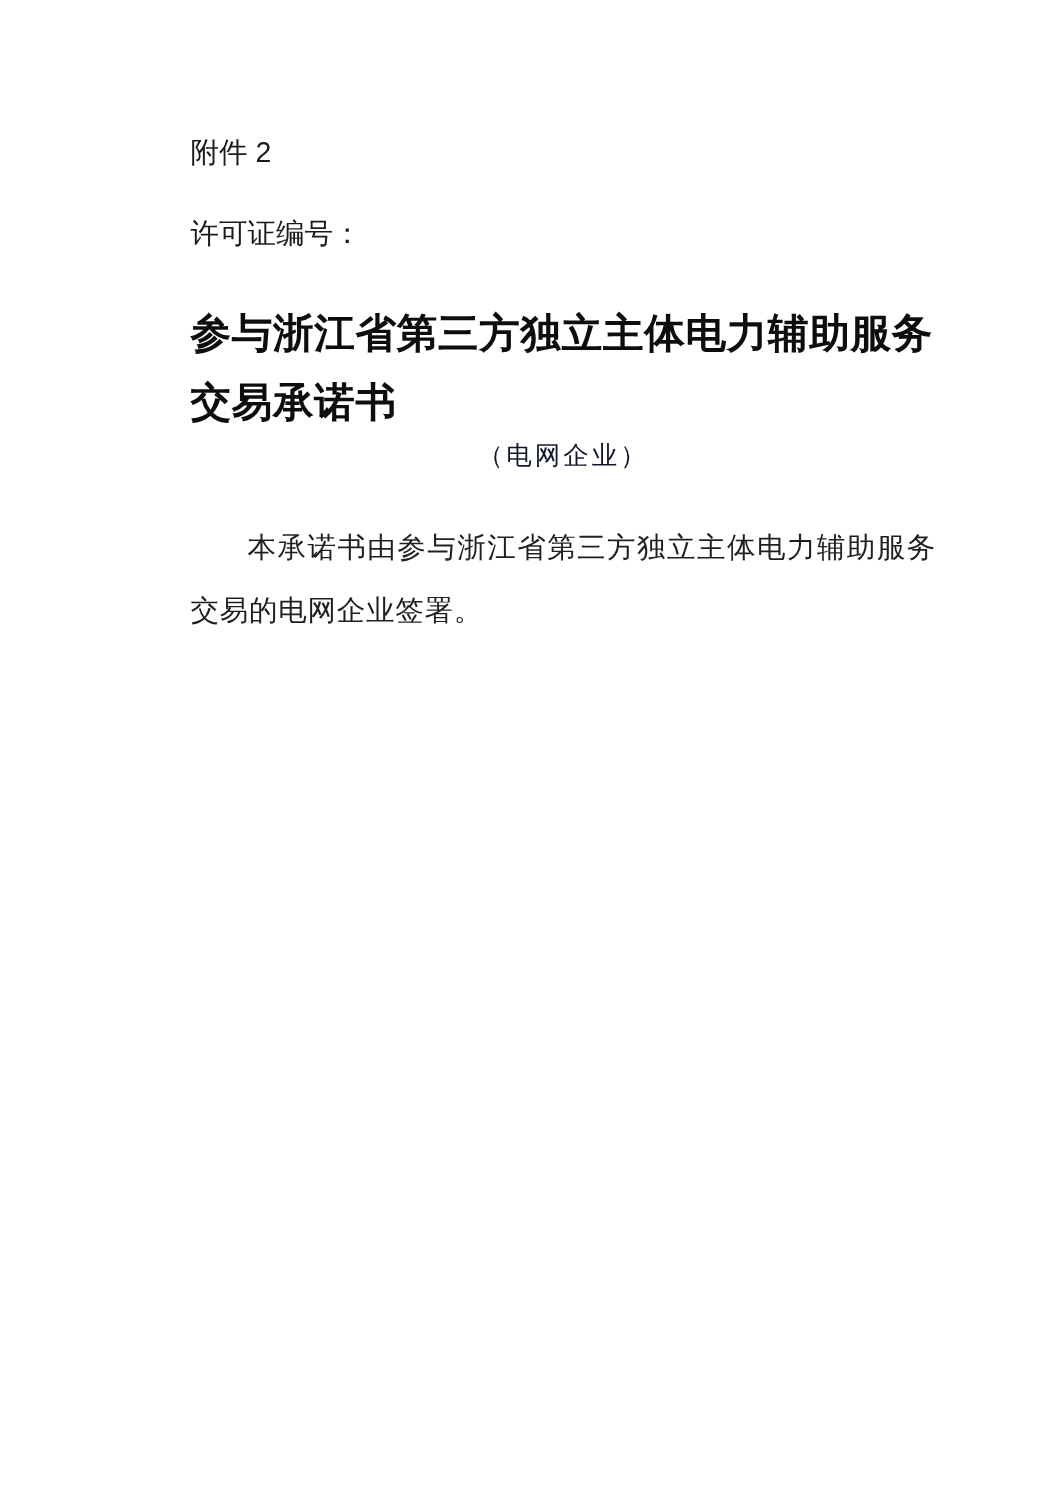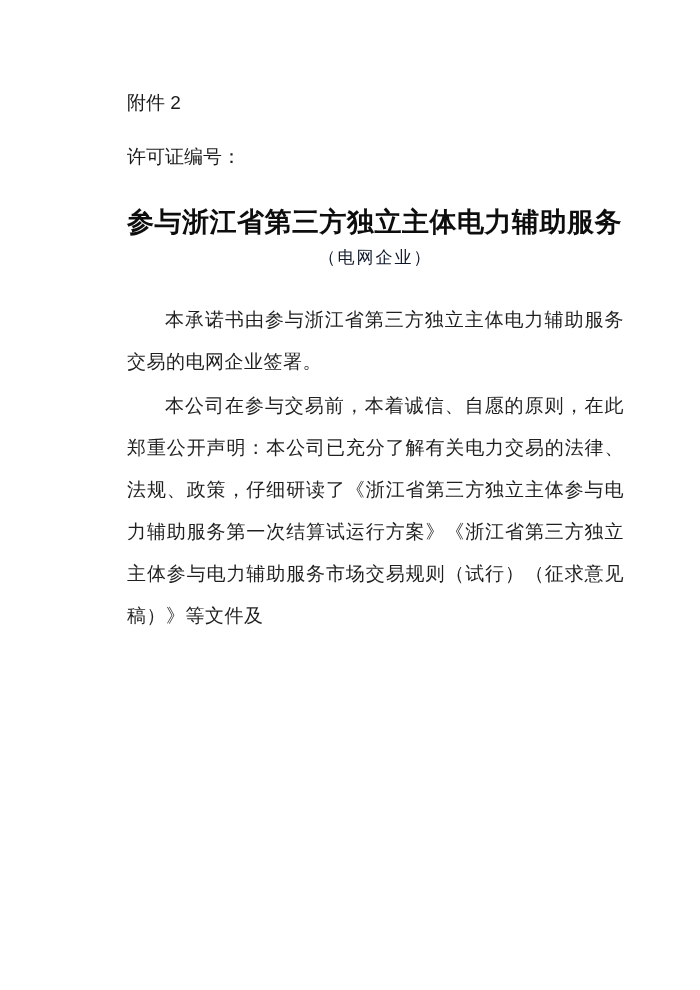--- a/index.html
+++ b/index.html
@@ -91,21 +91,21 @@
 </style>
 </head>
 <body>
 
 <div class="page">
   <div class="content">
     <div class="annex">附件 2</div>
     <div class="doc-no">许可证编号：</div>
     <h1 class="title">
       <span class="title-line">参与浙江省第三方独立主体电力辅助服务</span>
+      <span class="title-line">交易承诺书</span>
     </h1>
     <div class="subtitle">（电网企业）</div>
     <p class="para">本承诺书由参与浙江省第三方独立主体电力辅助服务交易的电网企业签署。</p>
-    <p class="para">本公司在参与交易前，本着诚信、自愿的原则，在此郑重公开声明：本公司已充分了解有关电力交易的法律、法规、政策，仔细研读了《浙江省第三方独立主体参与电力辅助服务第一次结算试运行方案》《浙江省第三方独立主体参与电力辅助服务市场交易规则（试行）（征求意见稿）》等文件及</p>
   </div>
   <div class="watermark">
     <span class="wm-latin">ESCN</span><span class="wm-cn">中国储能网</span>
   </div>
 </div>
 
 </body></html>

